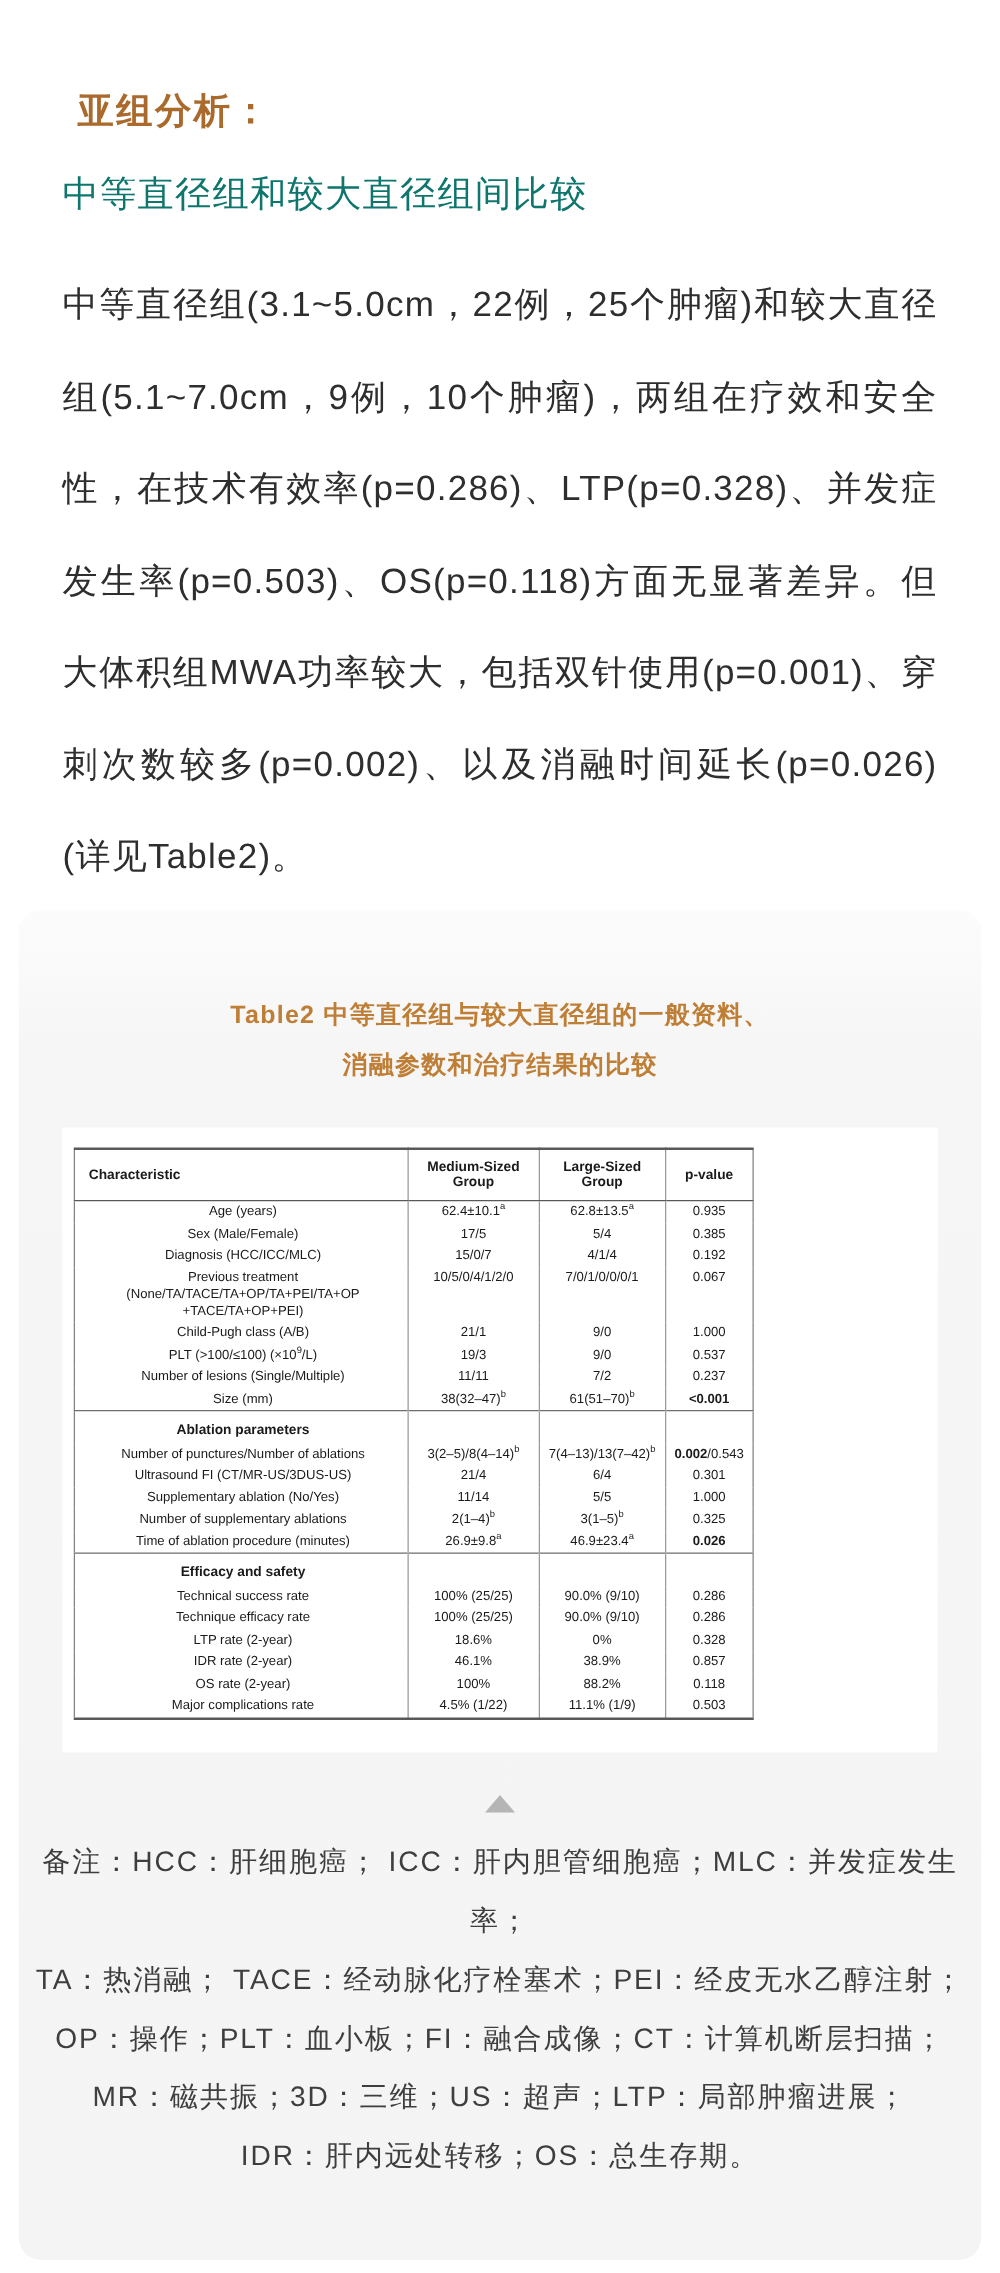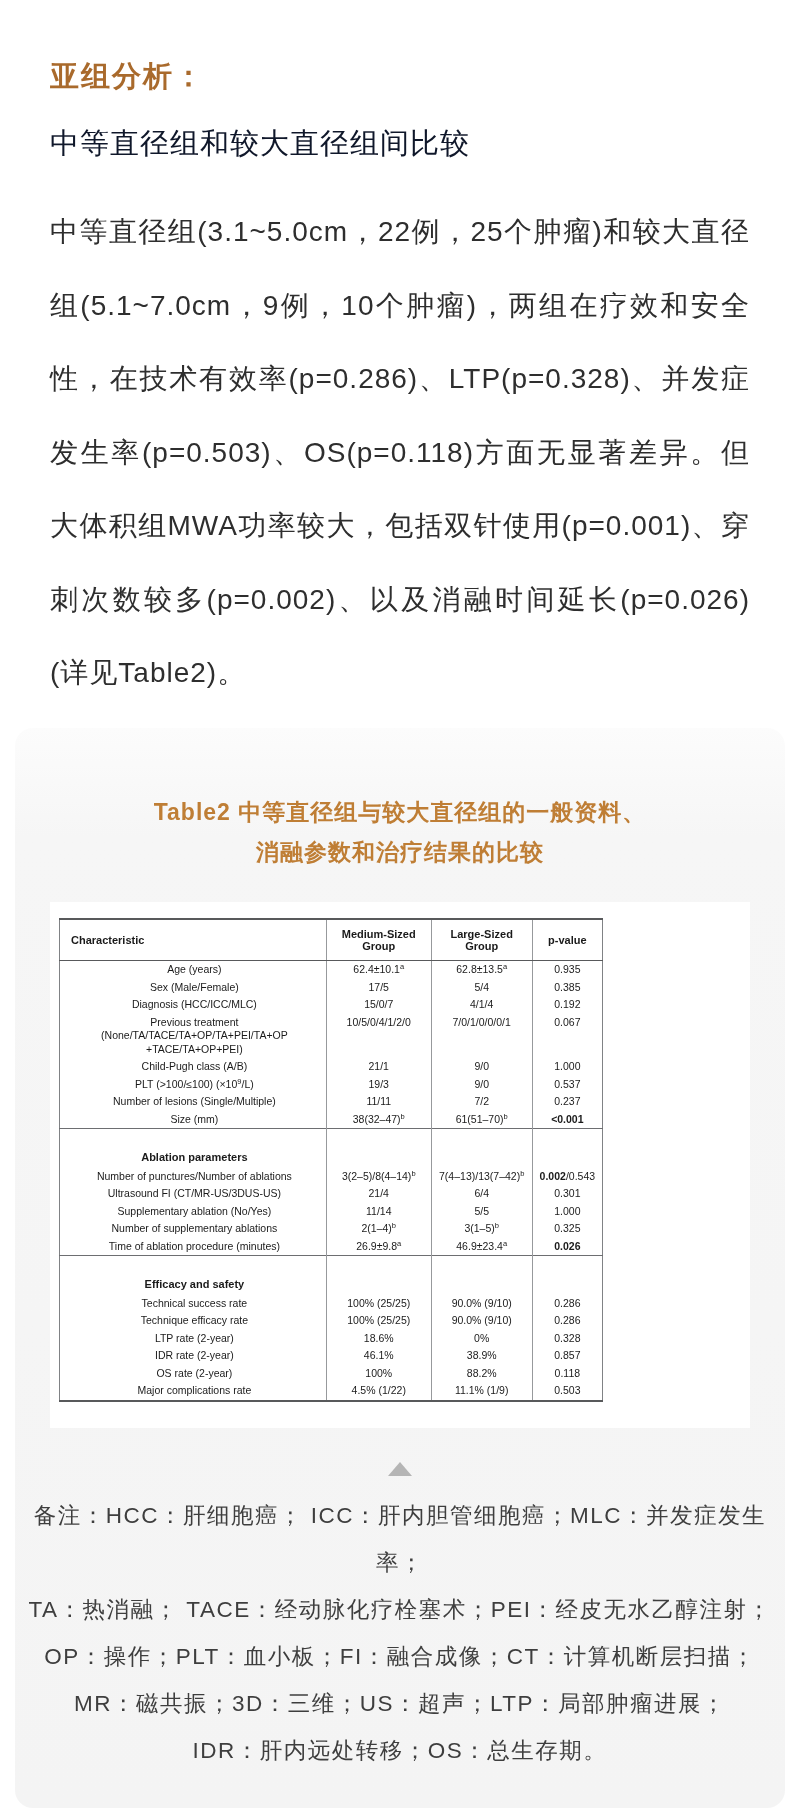--- a/index.html
+++ b/index.html
@@ -2,38 +2,38 @@
 <html style="--accent-heading: #a96a2c; --accent-caption: #bf7e35; --triangle-color: #b5b5b5;"><head>
 <meta charset="utf-8">
 <style>
   html,body{margin:0;padding:0;}
   body{
     width:800px;height:1818px;position:relative;background:#ffffff;
     font-family:"Liberation Sans", sans-serif;overflow:hidden;
   }
   .top{position:absolute;left:50px;top:57px;width:700px;}
   .heading{
-    font-size:29px;font-weight:700;letter-spacing:2px;margin:0;
+    font-size:29px;font-weight:700;letter-spacing:2px;margin:12px;
     color:var(--accent-heading,#a96a2c);
   }
   .subtitle{
     font-size:29px;font-weight:400;letter-spacing:1px;margin:27px 0 0;
-    color:#0f172a;
+    color:#0f766e;
   }
   .para{
     margin:31px 0 0;font-size:28px;line-height:73.5px;color:#2e2e2e;
     text-align:justify;text-justify:inter-character;letter-spacing:1px;
   }
   .card{
     position:absolute;left:15px;top:728px;width:770px;height:1080px;
     border-radius:18px;
     background:linear-gradient(180deg,#fcfcfc 0%,#f6f6f6 10%,#f4f4f4 100%);
   }
   .caption{
-    padding-top:64px;text-align:center;font-weight:700;font-size:23px;
+    padding-top:64px;text-align:center;font-weight:700;font-size:20px;
     line-height:40px;letter-spacing:1px;color:var(--accent-caption,#bf7e35);
   }
   .table-wrap{
     margin:30px auto 0;width:700px;background:#ffffff;
     padding:16px 0 26px;
   }
   table.cmp{
     border-collapse:collapse;width:544px;margin-left:9px;
     font-size:10.5px;color:#1a1a1a;background:#fff;
     border:1.5px solid #808285;border-top:2px solid #58595b;border-bottom:2px solid #58595b;
@@ -46,21 +46,21 @@
     font-size:11px;font-weight:700;padding:8px 4px;vertical-align:middle;
     border-bottom:1.5px solid #58595b;text-align:center;
   }
   table.cmp th:first-child{text-align:left;padding-left:11px;}
   table.cmp th+th, table.cmp td+td{border-left:1px solid #97999c;}
   table.cmp td{
     padding:2px 4px;line-height:13.5px;vertical-align:top;text-align:center;
   }
   table.cmp td.c-label{text-align:center;padding:2px 8px 2px 11px;}
   table.cmp tr.section td{
-    border-top:1.5px solid #6d6e71;padding-top:22px;padding-bottom:3px;
+    border-top:1.5px solid #6d6e71;padding-top:9px;padding-bottom:3px;
   }
   table.cmp tr.section td.c-label{font-weight:700;font-size:11px;}
   table.cmp sup{font-size:7.5px;line-height:0;}
   table.cmp b{font-weight:700;}
   .triangle{
     width:0;height:0;margin:34px auto 0;
     border-left:12px solid transparent;border-right:12px solid transparent;
     border-bottom:14px solid var(--triangle-color,#b5b5b5);
   }
   .footnote{

